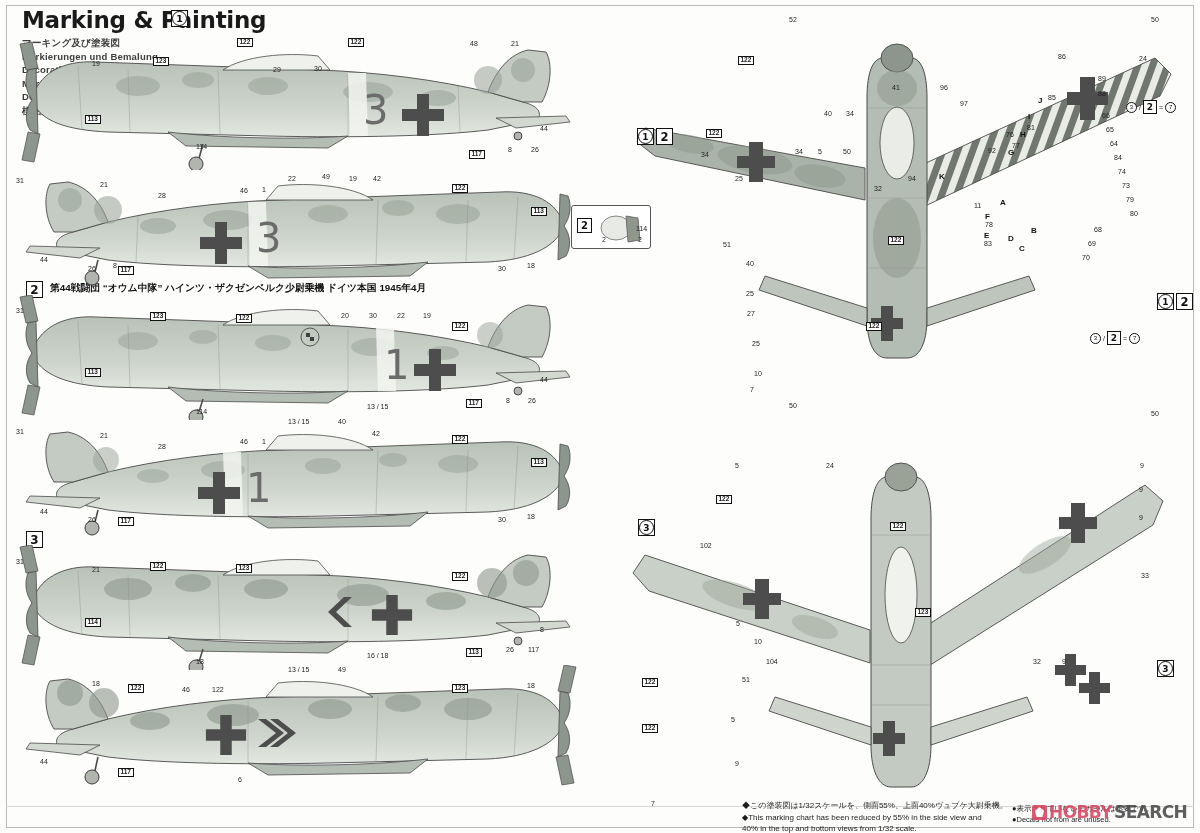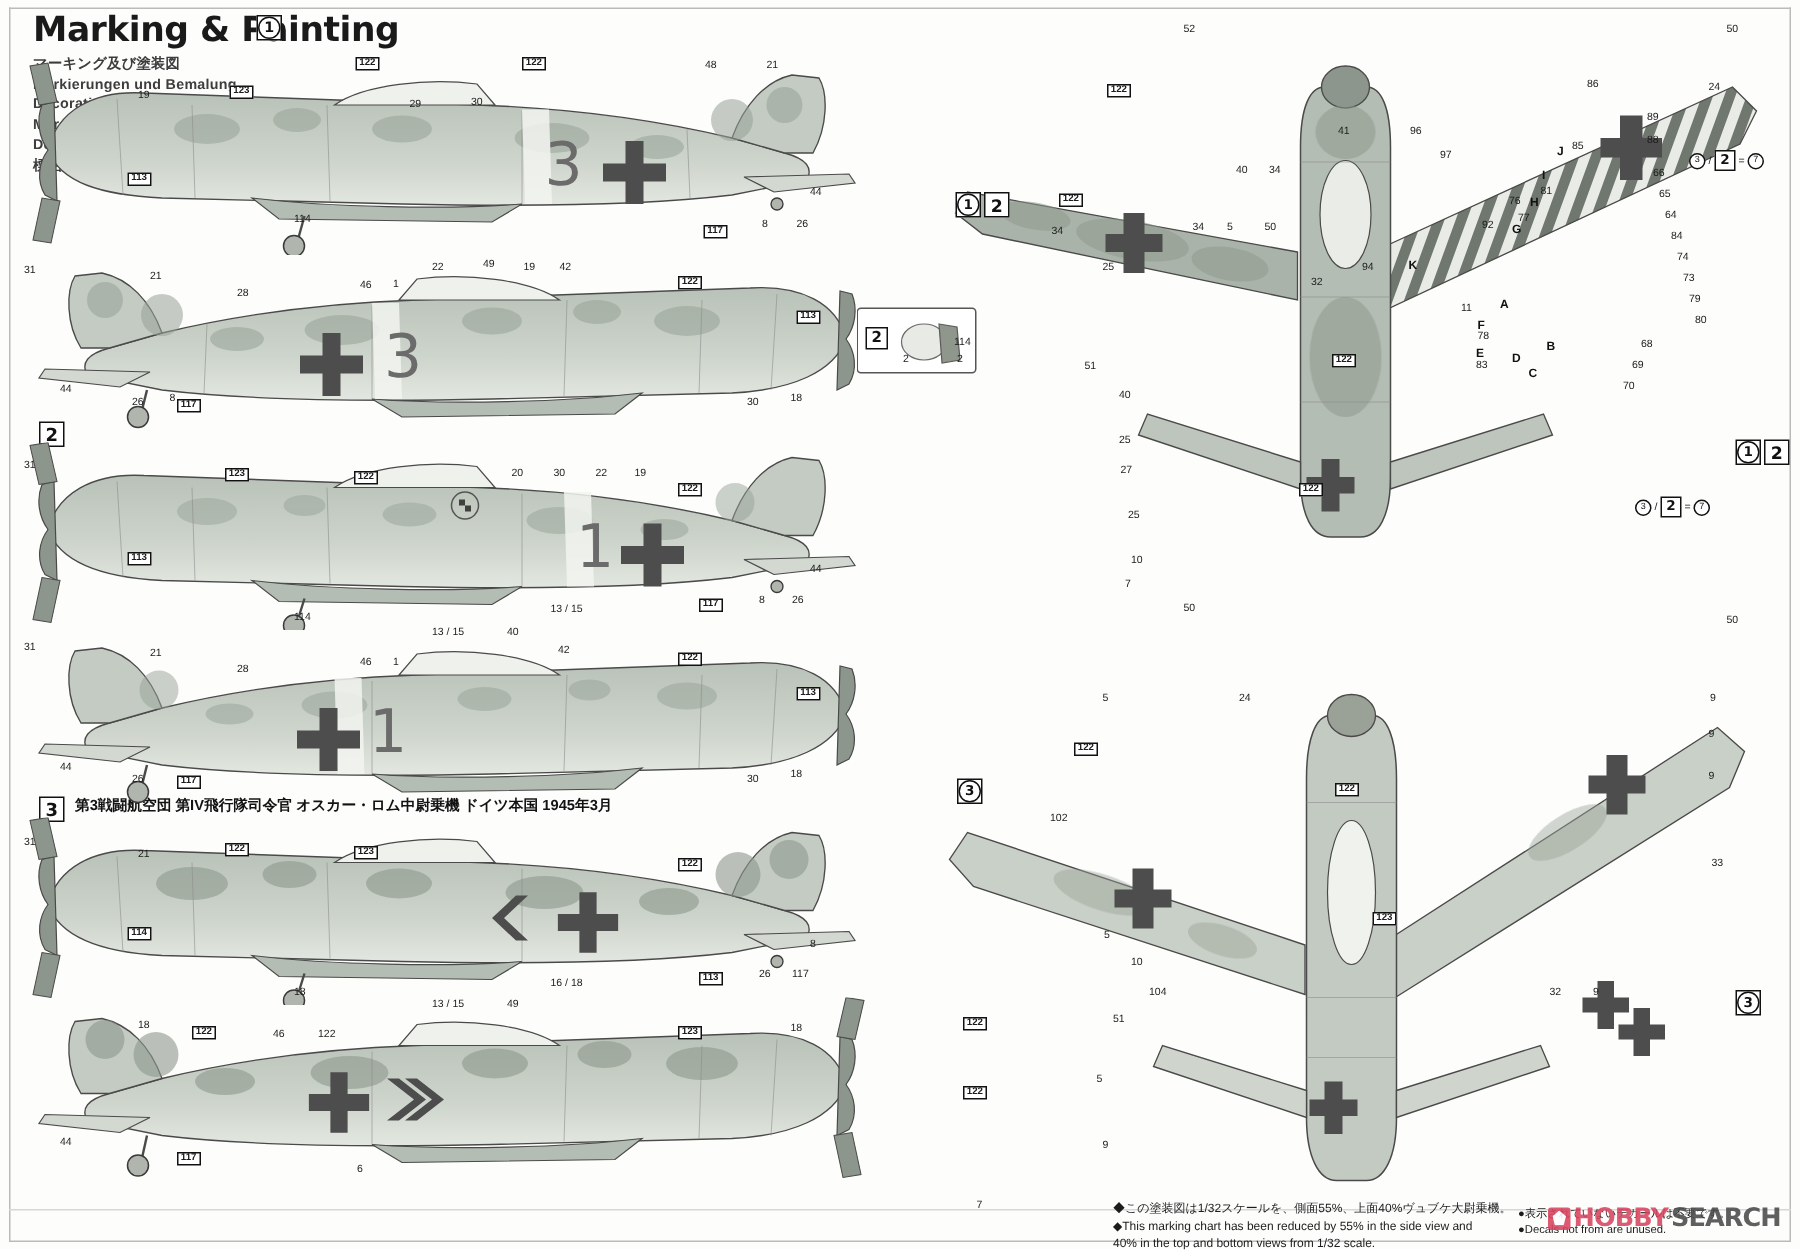--- a/index.html
+++ b/index.html
@@ -281,27 +281,27 @@
     <div class="cap-badge">
       <span class="inner-circle">1</span>
     </div>
     <div class="cap-text">
     </div>
   </div>
 
   <div class="caption" style="left:26px; top:281px;">
     <div class="cap-badge">2</div>
     <div class="cap-text">
+      <div class="cap-jp">第44戦闘団 “オウム中隊” ハインツ・ザクゼンベルク少尉乗機 ドイツ本国 1945年4月</div>
     </div>
   </div>
 
   <div class="caption" style="left:26px; top:531px;">
     <div class="cap-badge">3</div>
     <div class="cap-text">
-      <div class="cap-jp">第3戦闘航空団 第IV飛行隊司令官 オスカー・ロム中尉乗機 ドイツ本国 1945年3月</div>
     </div>
   </div>
 
   <div class="profile" style="left:18px; top:40px;">
     <svg class="plane-svg" width="560" height="130" viewBox="0 0 560 130">
       <defs>
         <linearGradient id="camo1" x1="0" y1="0" x2="0" y2="1">
           <stop offset="0%" stop-color="#b9c2b8"></stop>
           <stop offset="60%" stop-color="#cdd4cb"></stop>
           <stop offset="100%" stop-color="#e3e7e1"></stop>

